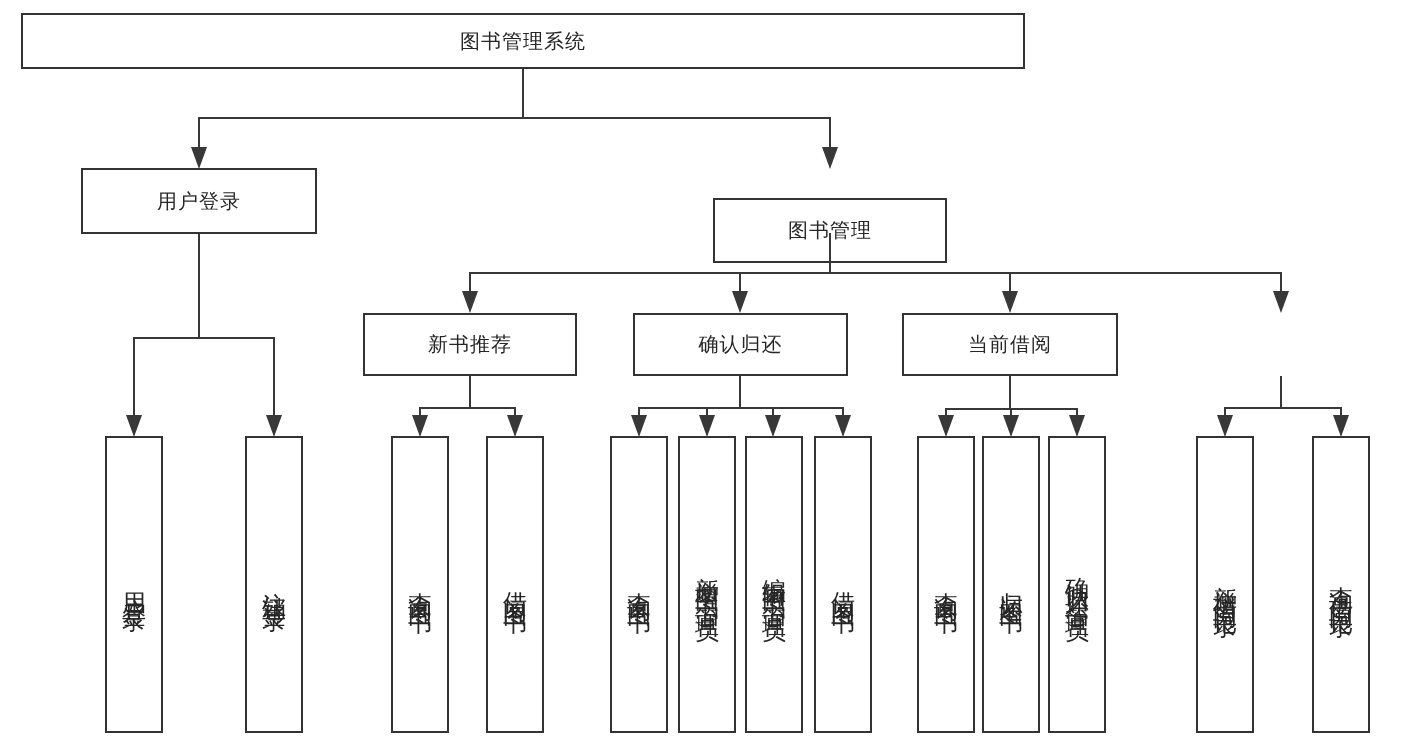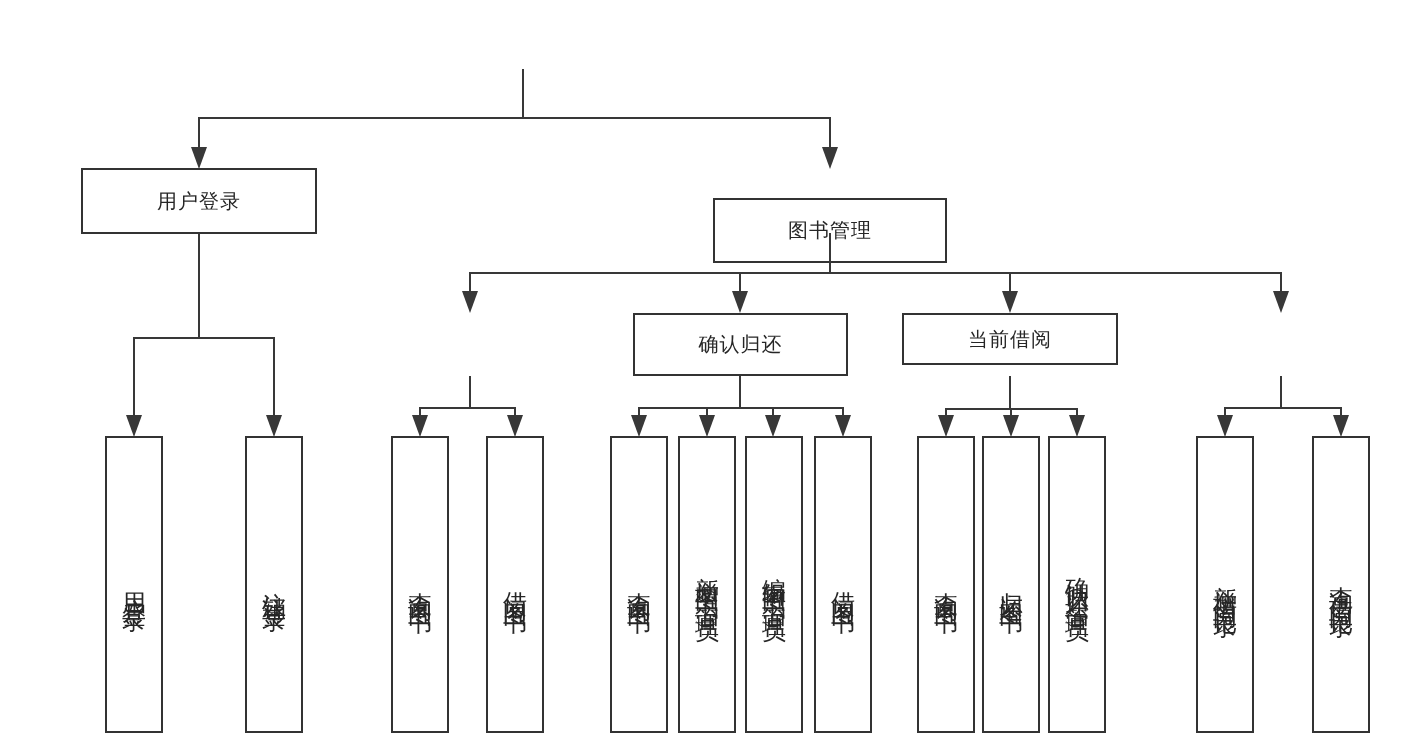--- a/index.html
+++ b/index.html
@@ -35,32 +35,38 @@
   .watermark{
     position:absolute;left:1186px;top:717px;font-size:18px;
     color:var(--wm);letter-spacing:1px;z-index:5;white-space:nowrap;
   }
 </style>
 </head>
 <body>
 
 <div id="canvas">
 
+  <div class="box box-root" style="left:21px;top:13px;width:1004px;height:56px;">
+    <span>图书管理系统</span>
+  </div>
 
   <div class="box box-h" style="left:81px;top:168px;width:236px;height:66px;">
     <span>用户登录</span>
   </div>
   <div class="box box-h" style="left:713px;top:168px;width:234px;height:65px;margin-top:30px;">
     <span>图书管理</span>
   </div>
 
+  <div class="box box-h" style="left:363px;top:313px;width:214px;height:63px;">
+    <span>新书推荐</span>
+  </div>
   <div class="box box-h" style="left:633px;top:313px;width:215px;height:63px;">
     <span>确认归还</span>
   </div>
-  <div class="box box-h" style="left:902px;top:313px;width:216px;height:52px;">
+  <div class="box box-h" style="left:902px;top:313px;width:216px;height:63px;">
     <span>当前借阅</span>
   </div>
 
   <div class="box leaf" style="left:105px;">
     <span class="vtext">用户登录</span>
   </div>
   <div class="box leaf" style="left:245px;">
     <span class="vtext">注销登录</span>
   </div>
 

